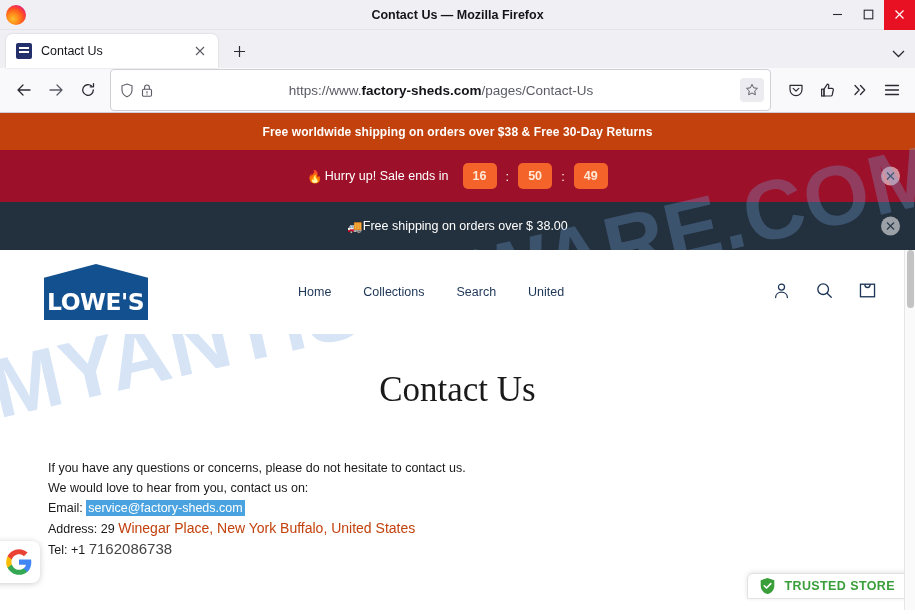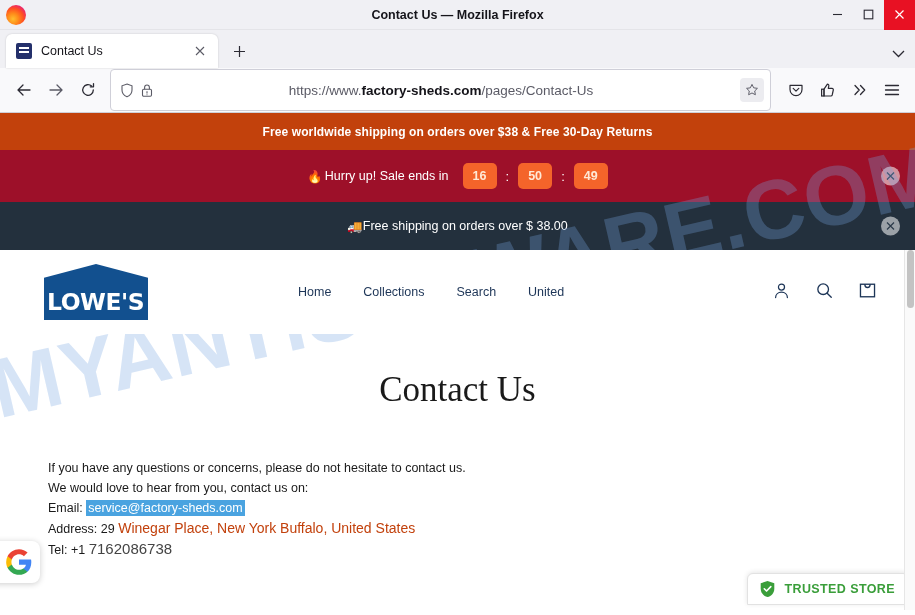--- a/index.html
+++ b/index.html
@@ -195,24 +195,24 @@
   .gwidget {
     position: absolute; left: -16px; top: 428px;
     width: 56px; height: 42px; background: #fff;
     border-radius: 8px; box-shadow: 0 1px 6px rgba(0,0,0,.2);
     display: flex; align-items: center; justify-content: flex-end;
     padding-right: 7px; z-index: 7;
   }
 
   
   .trusted {
-    position: absolute; right: 6px; bottom: 5px;
+    position: absolute; right: 6px; bottom: 11px;
     background: #ffffff; border: 1px solid #e2e2e2;
     border-radius: 6px 6px 0 0;
-    height: 32px; padding: 0 13px 0 11px;
+    height: 26px; padding: 0 13px 0 11px;
     display: flex; align-items: center; gap: 8px;
     box-shadow: 0 -1px 5px rgba(0,0,0,.10); z-index: 9;
   }
   .trusted-label {
     font-size: 12.5px; color: #3a9e3a; font-weight: 700; letter-spacing: .4px;
   }
 
   
   .scrollbar {
     position: absolute; right: 0; top: 137px; width: 11px; bottom: 0;

